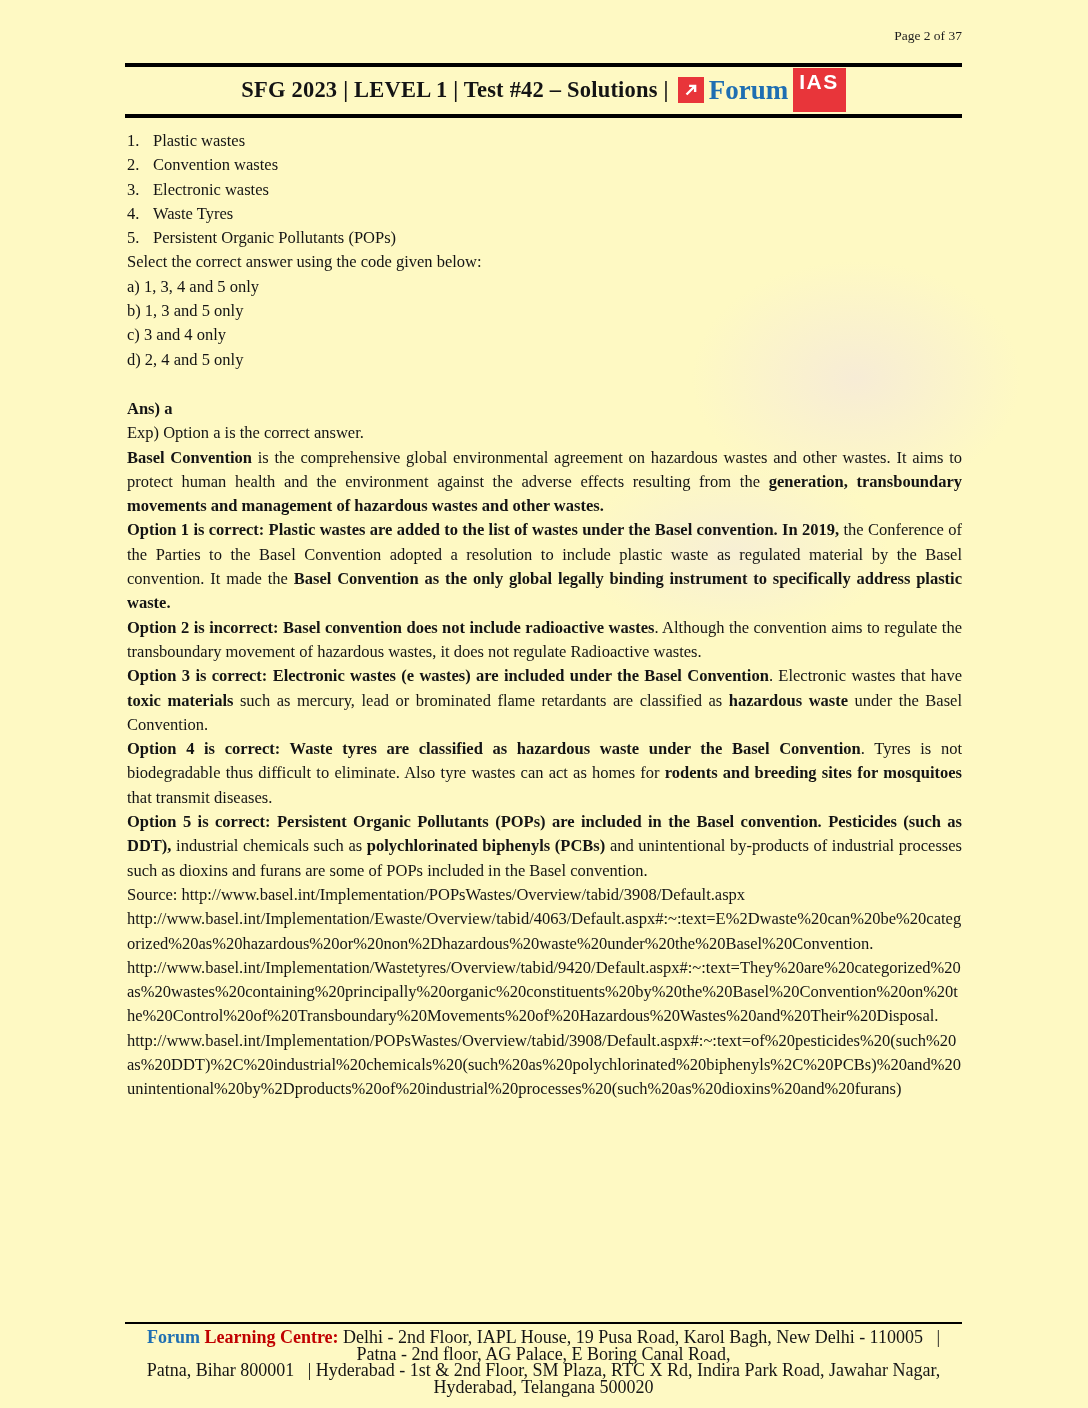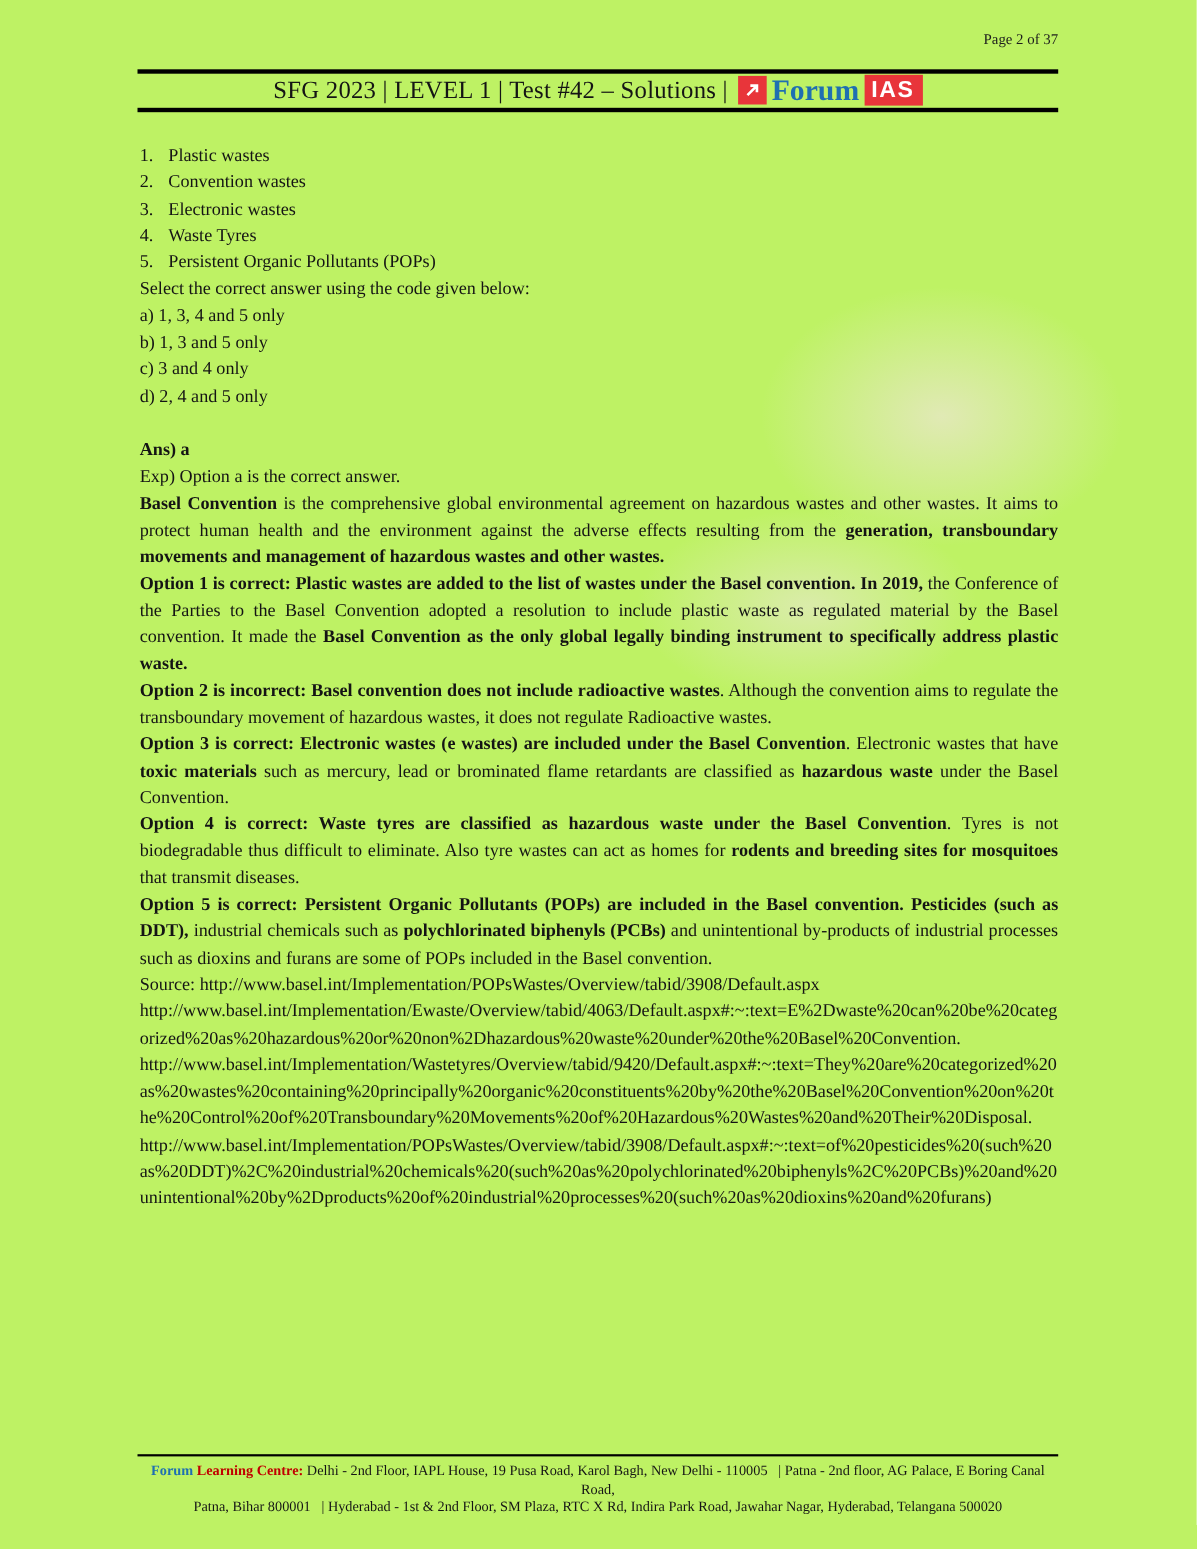--- a/index.html
+++ b/index.html
@@ -1,48 +1,48 @@
 <!DOCTYPE html>
 <html><head>
 <meta charset="utf-8">
 <style>
   html,body{margin:0;padding:0;background:#ffffff;}
-  .page{position:relative;width:1088px;height:1408px;background:#bef264;overflow:hidden;
+  .page{position:relative;width:1088px;height:1408px;background:#fef9c3;overflow:hidden;
         font-family:"Liberation Serif","DejaVu Serif",serif;color:#141414;}
 
   .page-number{position:absolute;top:28px;right:126px;font-size:13.5px;color:#1c1c1c;}
 
   .header{position:absolute;top:63px;left:125px;right:126px;}
   .hrule{height:4px;background:#000;}
   .header-row{display:flex;align-items:center;justify-content:center;gap:9px;padding:1px 0 2px;}
-  .header-title{font-weight:normal;font-size:22.5px;letter-spacing:.2px;white-space:nowrap;}
+  .header-title{font-weight:bold;font-size:22.5px;letter-spacing:.2px;white-space:nowrap;}
   .logo{display:inline-flex;align-items:center;gap:5px;}
   .logo-arrow{width:26px;height:26px;background:#E8353A;display:inline-flex;align-items:center;justify-content:center;}
   .logo-forum{color:#1F6FB2;font-weight:bold;font-size:27px;line-height:1;}
   .logo-ias{background:#E8353A;color:#fff;font-family:"Liberation Sans",sans-serif;font-weight:bold;
-            font-size:21px;line-height:1;padding:3px 7px 4px 6px;display:inline-flex;align-items:center;gap:4px;letter-spacing:1.5px;}
+            font-size:21px;line-height:1;padding:3px 7px 20px 6px;display:inline-flex;align-items:center;gap:4px;letter-spacing:1.5px;}
 
   .watermark{position:absolute;left:540px;top:240px;width:510px;height:420px;pointer-events:none;
      background:
        radial-gradient(closest-side at 62% 33%, rgba(243,229,224,.65), rgba(255,255,255,0) 85%),
        radial-gradient(closest-side at 38% 74%, rgba(241,231,227,.55), rgba(255,255,255,0) 80%);}
 
   .content{position:absolute;top:129px;left:127px;width:835px;font-size:16.5px;line-height:24.3px;}
   .content p{margin:0;}
   .para{text-align:justify;}
   .qlist{margin:0;}
   .qitem{display:flex;}
   .qnum{width:26px;flex:none;}
   .option{text-align:left;}
   .ans-line{font-weight:bold;margin-top:25px !important;}
   .exp-line{font-weight:normal;}
   .url{word-break:break-all;text-align:justify;}
 
   .footer{position:absolute;top:1322px;left:125px;right:126px;border-top:2px solid #000;
-          padding-top:5px;text-align:center;font-size:13px;line-height:16.5px;color:#151515;}
+          padding-top:5px;text-align:center;font-size:18px;line-height:16.5px;color:#151515;}
   .flink{color:#1F6FB2;text-decoration:underline;cursor:pointer;}
 </style>
 </head>
 <body>
 
 <div class="page">
 
   <div class="page-number">Page 2 of 37</div>
 
   <div class="header">

